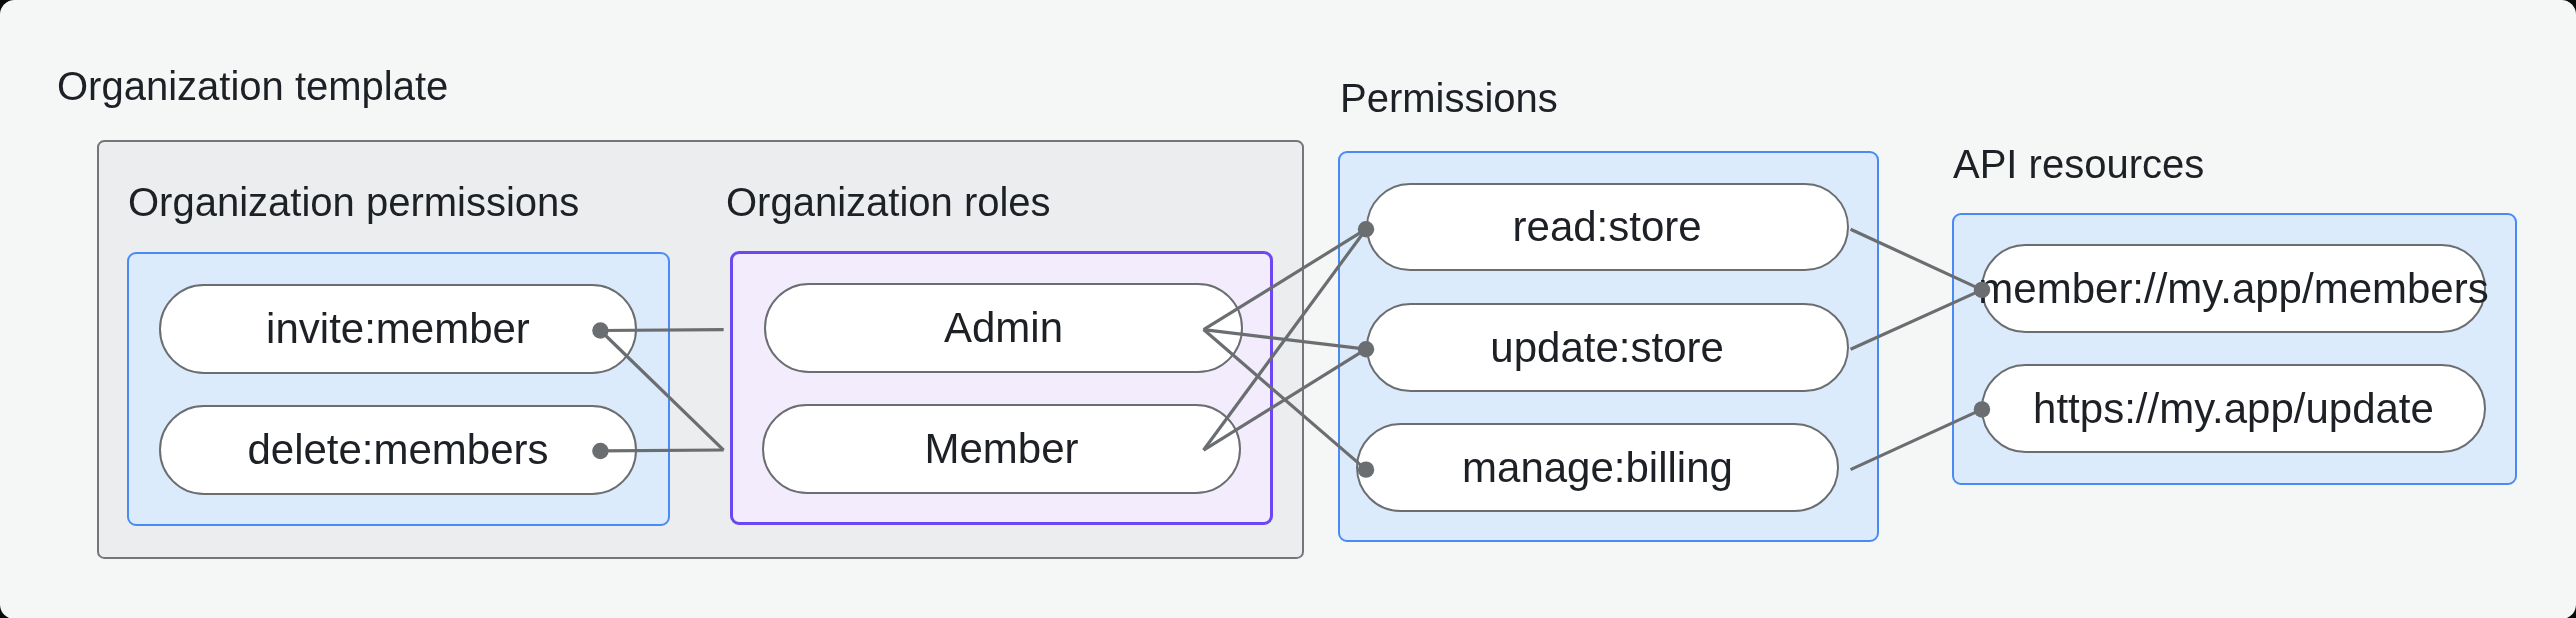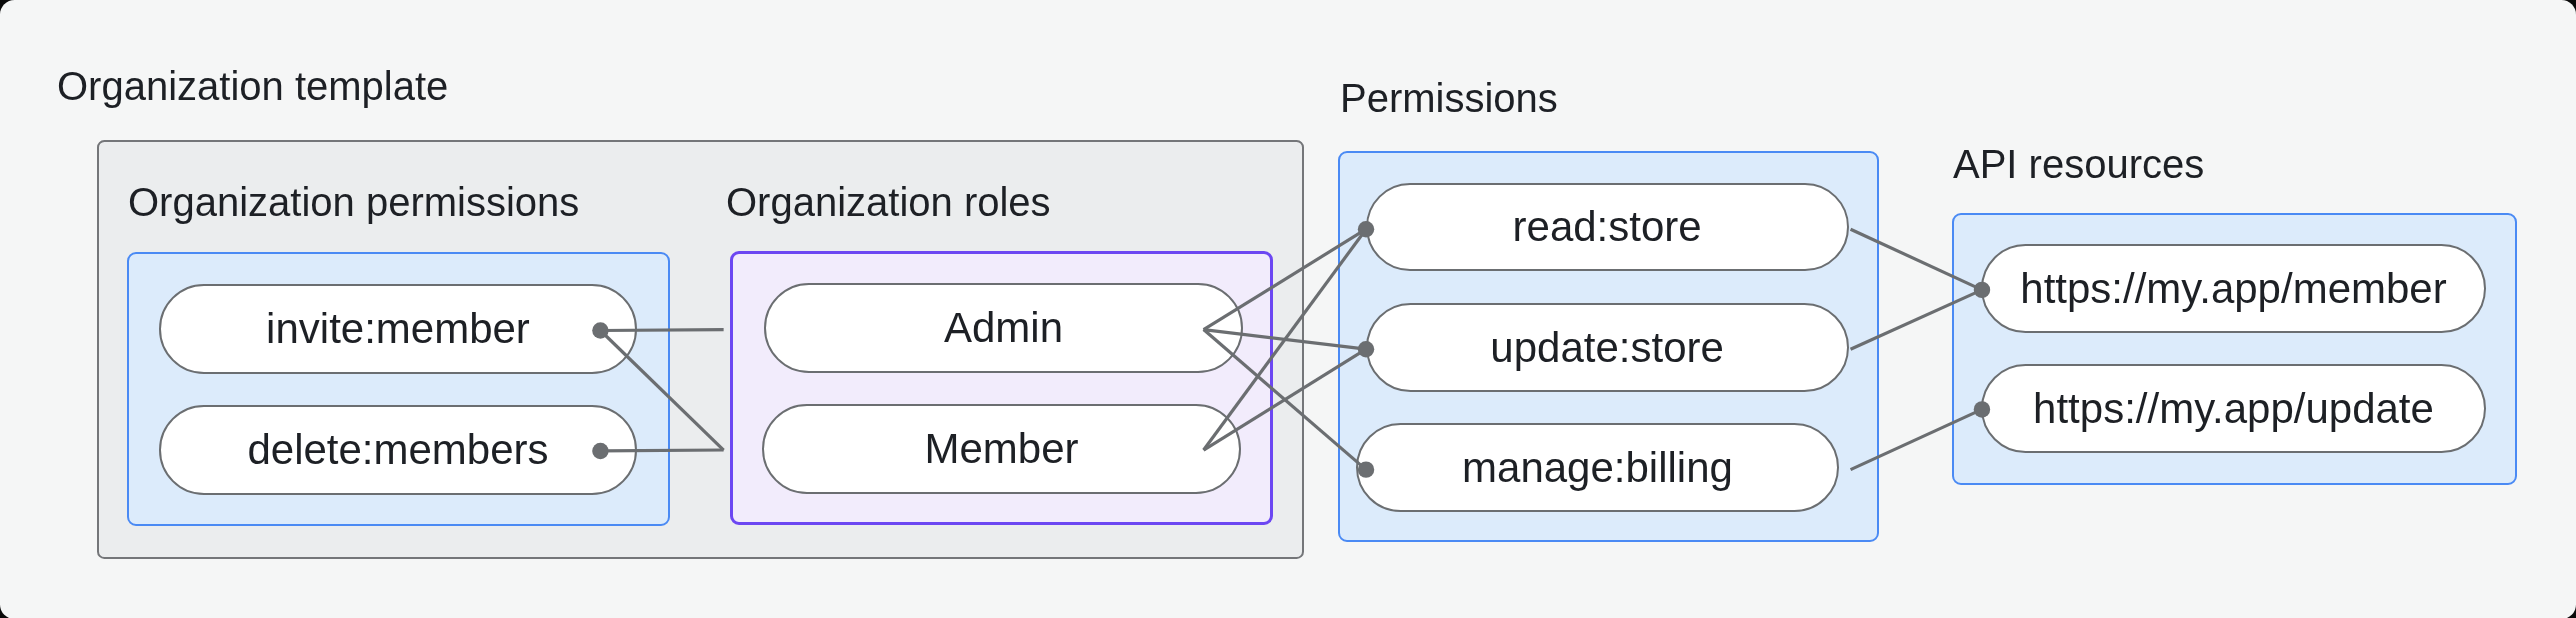--- a/index.html
+++ b/index.html
@@ -96,21 +96,21 @@
 
   <div class="group blue" style="left: 1338px; top: 151px; width: 537px; height: 387px;">
     <div class="node" style="left: 25.6px; top: 30px; width: 479px; height: 84px;">read:store</div>
     <div class="node" style="left: 25.6px; top: 150px; width: 479px; height: 85px;">update:store</div>
     <div class="node" style="left: 16px; top: 270px; width: 479px; height: 85px;">manage:billing</div>
   </div>
 
   <div class="heading" style="left: 1953px; top: 141px;">API resources</div>
 
   <div class="group blue" style="left: 1952px; top: 213px; width: 561px; height: 268px;">
-    <div class="node" style="left: 27px; top: 29px; width: 501px; height: 85px;">https://my.app/member</div>
+    <div class="node" style="left: 27px; top: 29px; width: 501px; height: 85px;">member://my.app/members</div>
     <div class="node" style="left: 27px; top: 149px; width: 501px; height: 85px;">https://my.app/update</div>
   </div>
 
   <svg id="edge-layer" width="2576" height="619" viewBox="0 0 2823 678">
       <line x1="658" y1="362" x2="793" y2="361"></line>
       <line x1="658" y1="362" x2="793" y2="493"></line>
       <line x1="658" y1="494" x2="793" y2="493"></line>
       <line x1="1319" y1="361" x2="1497" y2="251"></line>
       <line x1="1319" y1="361" x2="1497" y2="382.5"></line>
       <line x1="1319" y1="361" x2="1497" y2="514.5"></line>

